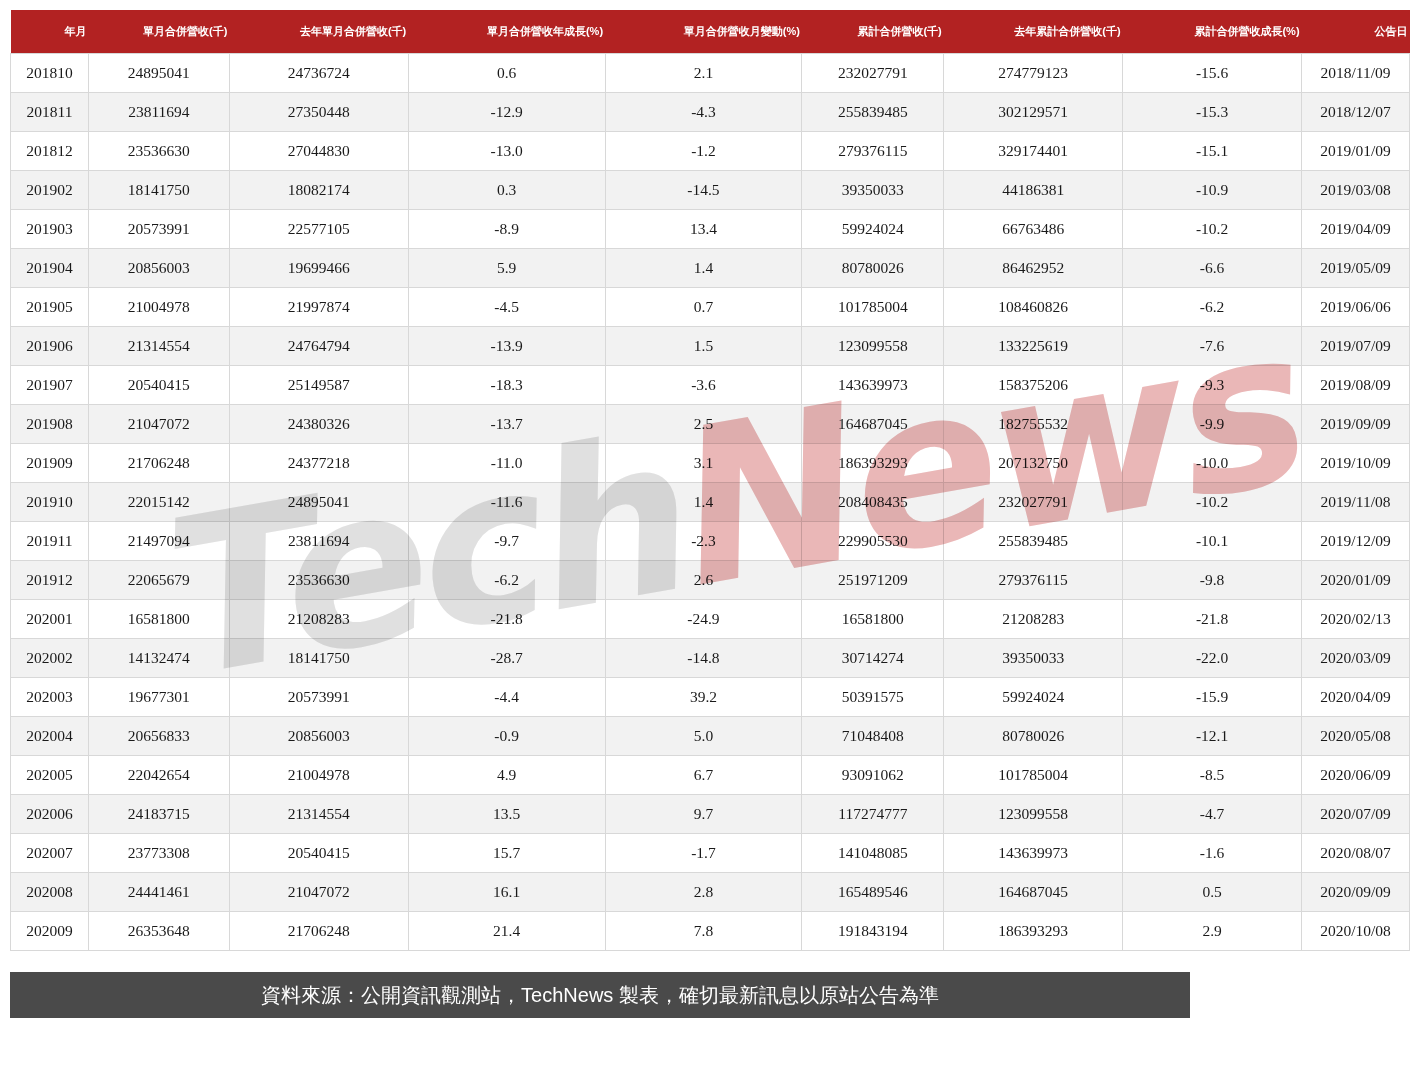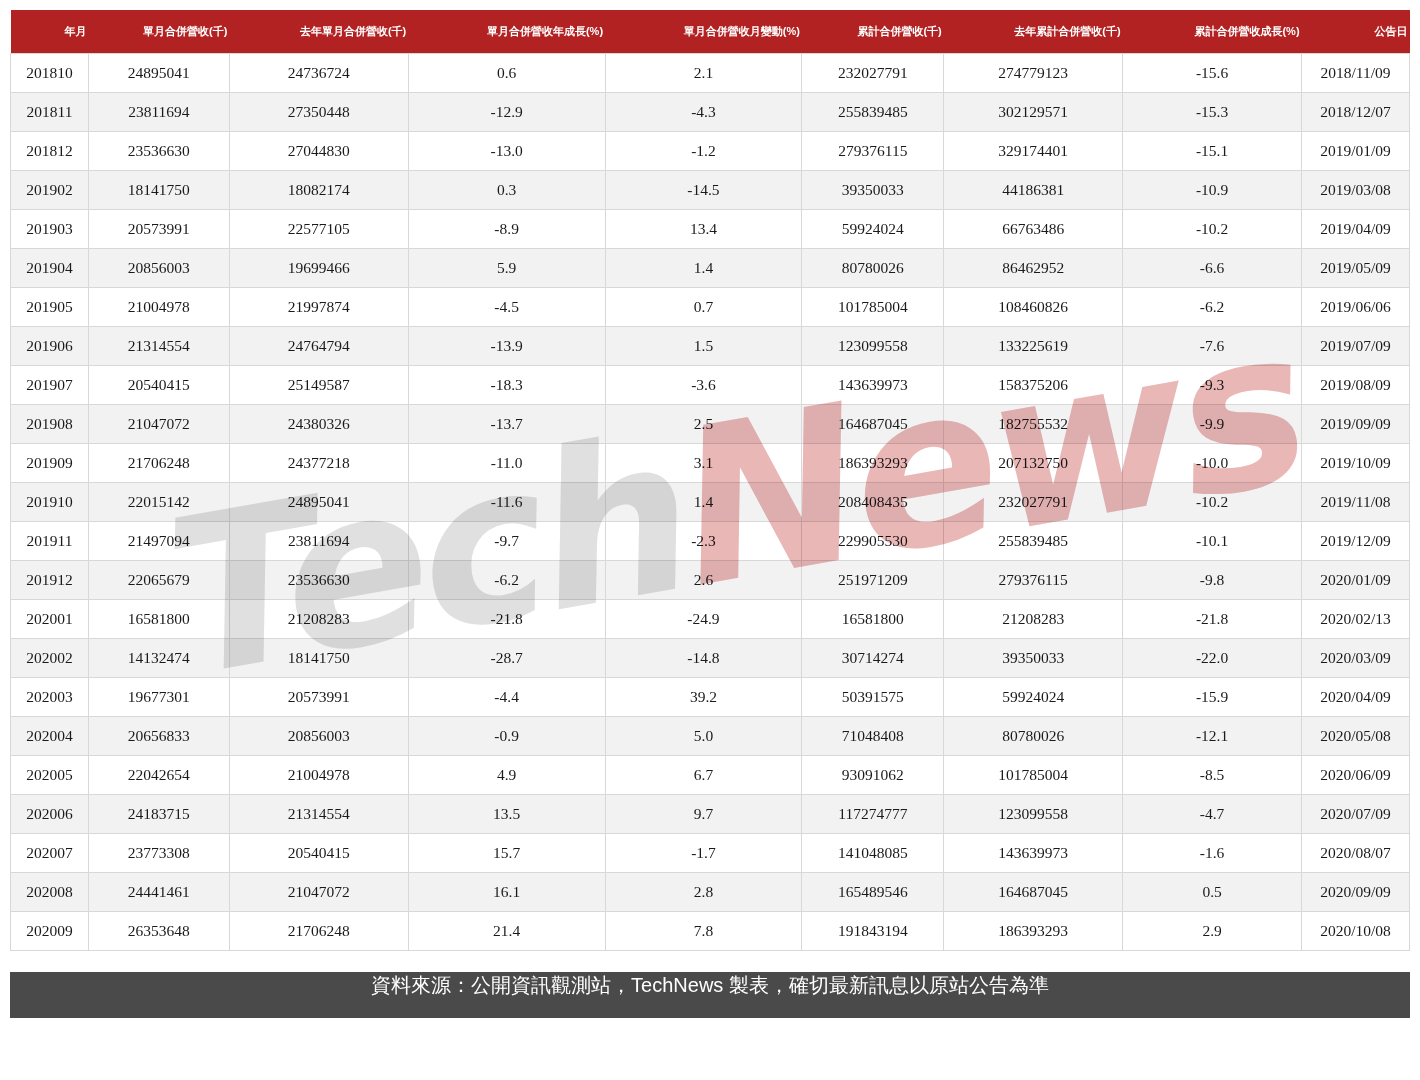--- a/index.html
+++ b/index.html
@@ -64,24 +64,25 @@
     transform: rotate(-10deg);
     mix-blend-mode: multiply;
     pointer-events: none;
     user-select: none;
     z-index: 5;
   }
   .watermark .wm-tech { color: var(--watermark-gray); }
   .watermark .wm-news { color: var(--watermark-pink); }
   .footer-bar {
     margin-top: 21px;
-    width: 1400px;
+    width: 1180px;
     height: 46px;
     background: var(--footer-bg);
     display: flex;
+    align-items: center;
     justify-content: center;
   }
   .footer-bar .footer-text {
     color: var(--footer-text);
     font-size: 20px;
     font-family: "Liberation Sans", "DejaVu Sans", sans-serif;
   }
 </style>
 </head>
 <body>

